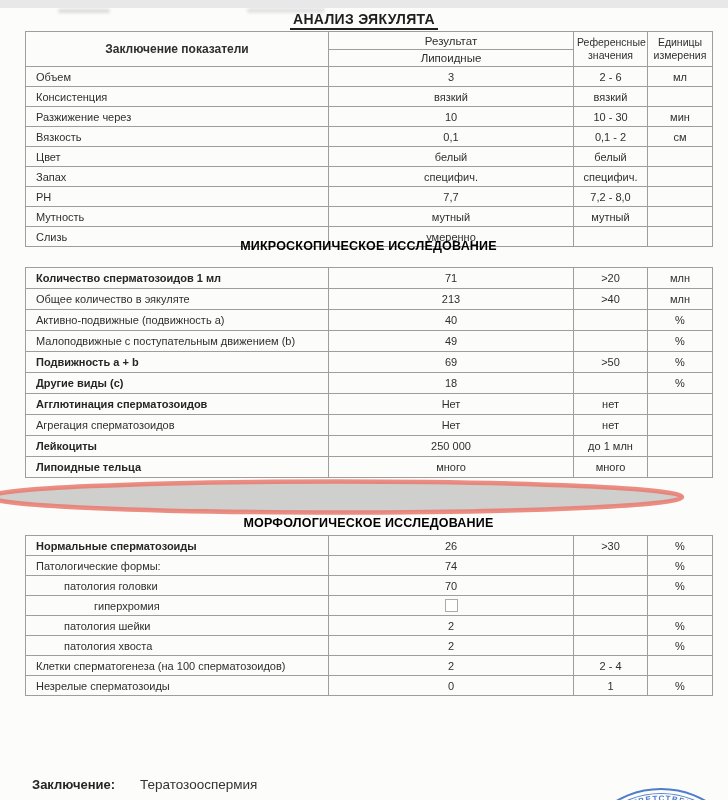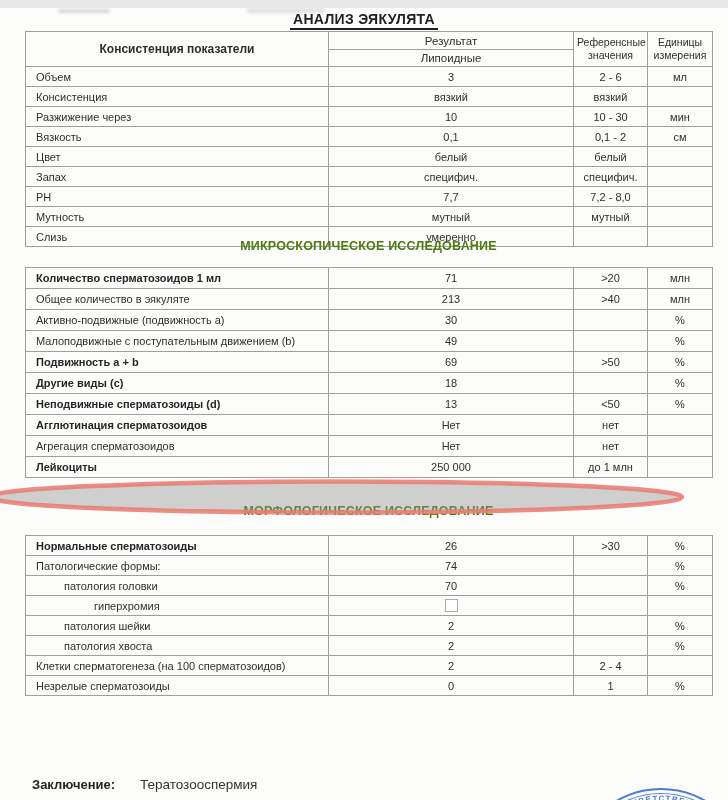--- a/index.html
+++ b/index.html
@@ -37,21 +37,21 @@
   .t20 tbody td{height:20px;}
   .c-param{text-align:left;padding-left:10px !important;}
   .c-param.b{font-weight:bold;color:#262626;}
   .c-param.ind1{padding-left:38px !important;}
   .c-param.ind2{padding-left:68px !important;}
   .c-val,.c-ref,.c-unit{text-align:center;}
   .cbx{display:inline-block;width:11px;height:11px;border:1px solid #ababab;background:#fff;vertical-align:middle;}
 
   .section-title{
     position:absolute;left:25px;width:687px;text-align:center;
-    font-size:12.5px;font-weight:bold;color:#4d7c0f;letter-spacing:.2px;
+    font-size:12.5px;font-weight:bold;color:#000000;letter-spacing:.2px;
   }
 
   .highlight-svg{position:absolute;left:-14px;top:469px;z-index:5;pointer-events:none;}
 
   .conclusion{position:absolute;top:769px;left:0;width:100%;height:20px;}
   .conclusion .c-label{position:absolute;left:32px;font-size:13px;font-weight:bold;color:#262626;}
   .conclusion .c-value{position:absolute;left:140px;font-size:13.5px;color:#333;text-align:right;}
 
   .stamp{position:absolute;left:595px;top:778px;z-index:6;}
 </style>
@@ -69,21 +69,21 @@
 
   <table class="tbl t19" style="top:23px">
     <colgroup>
         <col style="width:303px">
         <col style="width:245px">
         <col style="width:74px">
         <col style="width:65px">
       </colgroup>
     <thead>
       <tr>
-        <th rowspan="2" class="h-param">Консистенция показатели</th>
+        <th rowspan="2" class="h-param">Заключение показатели</th>
         <th class="h-res">Результат</th>
         <th rowspan="2" class="h-ref">Референсные значения</th>
         <th rowspan="2" class="h-unit">Единицы измерения</th>
       </tr>
       <tr>
         <th class="h-res sub">Липоидные</th>
       </tr>
     </thead>
     <tbody>
         <tr>
@@ -160,21 +160,21 @@
           <td class="c-unit">млн</td>
         </tr>
         <tr>
           <td class="c-param">Общее количество в эякуляте</td>
           <td class="c-val">213</td>
           <td class="c-ref">&gt;40</td>
           <td class="c-unit">млн</td>
         </tr>
         <tr>
           <td class="c-param">Активно-подвижные (подвижность a)</td>
-          <td class="c-val">30</td>
+          <td class="c-val">40</td>
           <td class="c-ref"></td>
           <td class="c-unit">%</td>
         </tr>
         <tr>
           <td class="c-param">Малоподвижные с поступательным движением (b)</td>
           <td class="c-val">49</td>
           <td class="c-ref"></td>
           <td class="c-unit">%</td>
         </tr>
         <tr>
@@ -183,51 +183,51 @@
           <td class="c-ref">&gt;50</td>
           <td class="c-unit">%</td>
         </tr>
         <tr>
           <td class="c-param b">Другие виды (c)</td>
           <td class="c-val">18</td>
           <td class="c-ref"></td>
           <td class="c-unit">%</td>
         </tr>
         <tr>
-          <td class="c-param b">Неподвижные сперматозоиды (d)</td>
-          <td class="c-val">13</td>
-          <td class="c-ref">&lt;50</td>
-          <td class="c-unit">%</td>
-        </tr>
-        <tr>
           <td class="c-param b">Агглютинация сперматозоидов</td>
           <td class="c-val">Нет</td>
           <td class="c-ref">нет</td>
           <td class="c-unit"></td>
         </tr>
         <tr>
           <td class="c-param">Агрегация сперматозоидов</td>
           <td class="c-val">Нет</td>
           <td class="c-ref">нет</td>
           <td class="c-unit"></td>
         </tr>
         <tr>
           <td class="c-param b">Лейкоциты</td>
           <td class="c-val">250 000</td>
           <td class="c-ref">до 1 млн</td>
           <td class="c-unit"></td>
         </tr>
+        <tr>
+          <td class="c-param b">Липоидные тельца</td>
+          <td class="c-val">много</td>
+          <td class="c-ref">много</td>
+          <td class="c-unit"></td>
+        </tr>
       </tbody>
   </table>
 
   <svg class="highlight-svg" width="710" height="40" viewBox="0 0 710 40">
     <ellipse cx="350" cy="20" rx="346" ry="15.5" fill="rgba(140,140,140,0.40)" stroke="rgba(232,125,114,0.88)" stroke-width="4.5"></ellipse>
   </svg>
 
-  <div class="section-title" style="top:496px">МОРФОЛОГИЧЕСКОЕ ИССЛЕДОВАНИЕ</div>
+  <div class="section-title" style="top:508px">МОРФОЛОГИЧЕСКОЕ ИССЛЕДОВАНИЕ</div>
 
   <table class="tbl t19" style="top:527px">
     <colgroup>
         <col style="width:303px">
         <col style="width:245px">
         <col style="width:74px">
         <col style="width:65px">
       </colgroup>
     <tbody>
         <tr>

